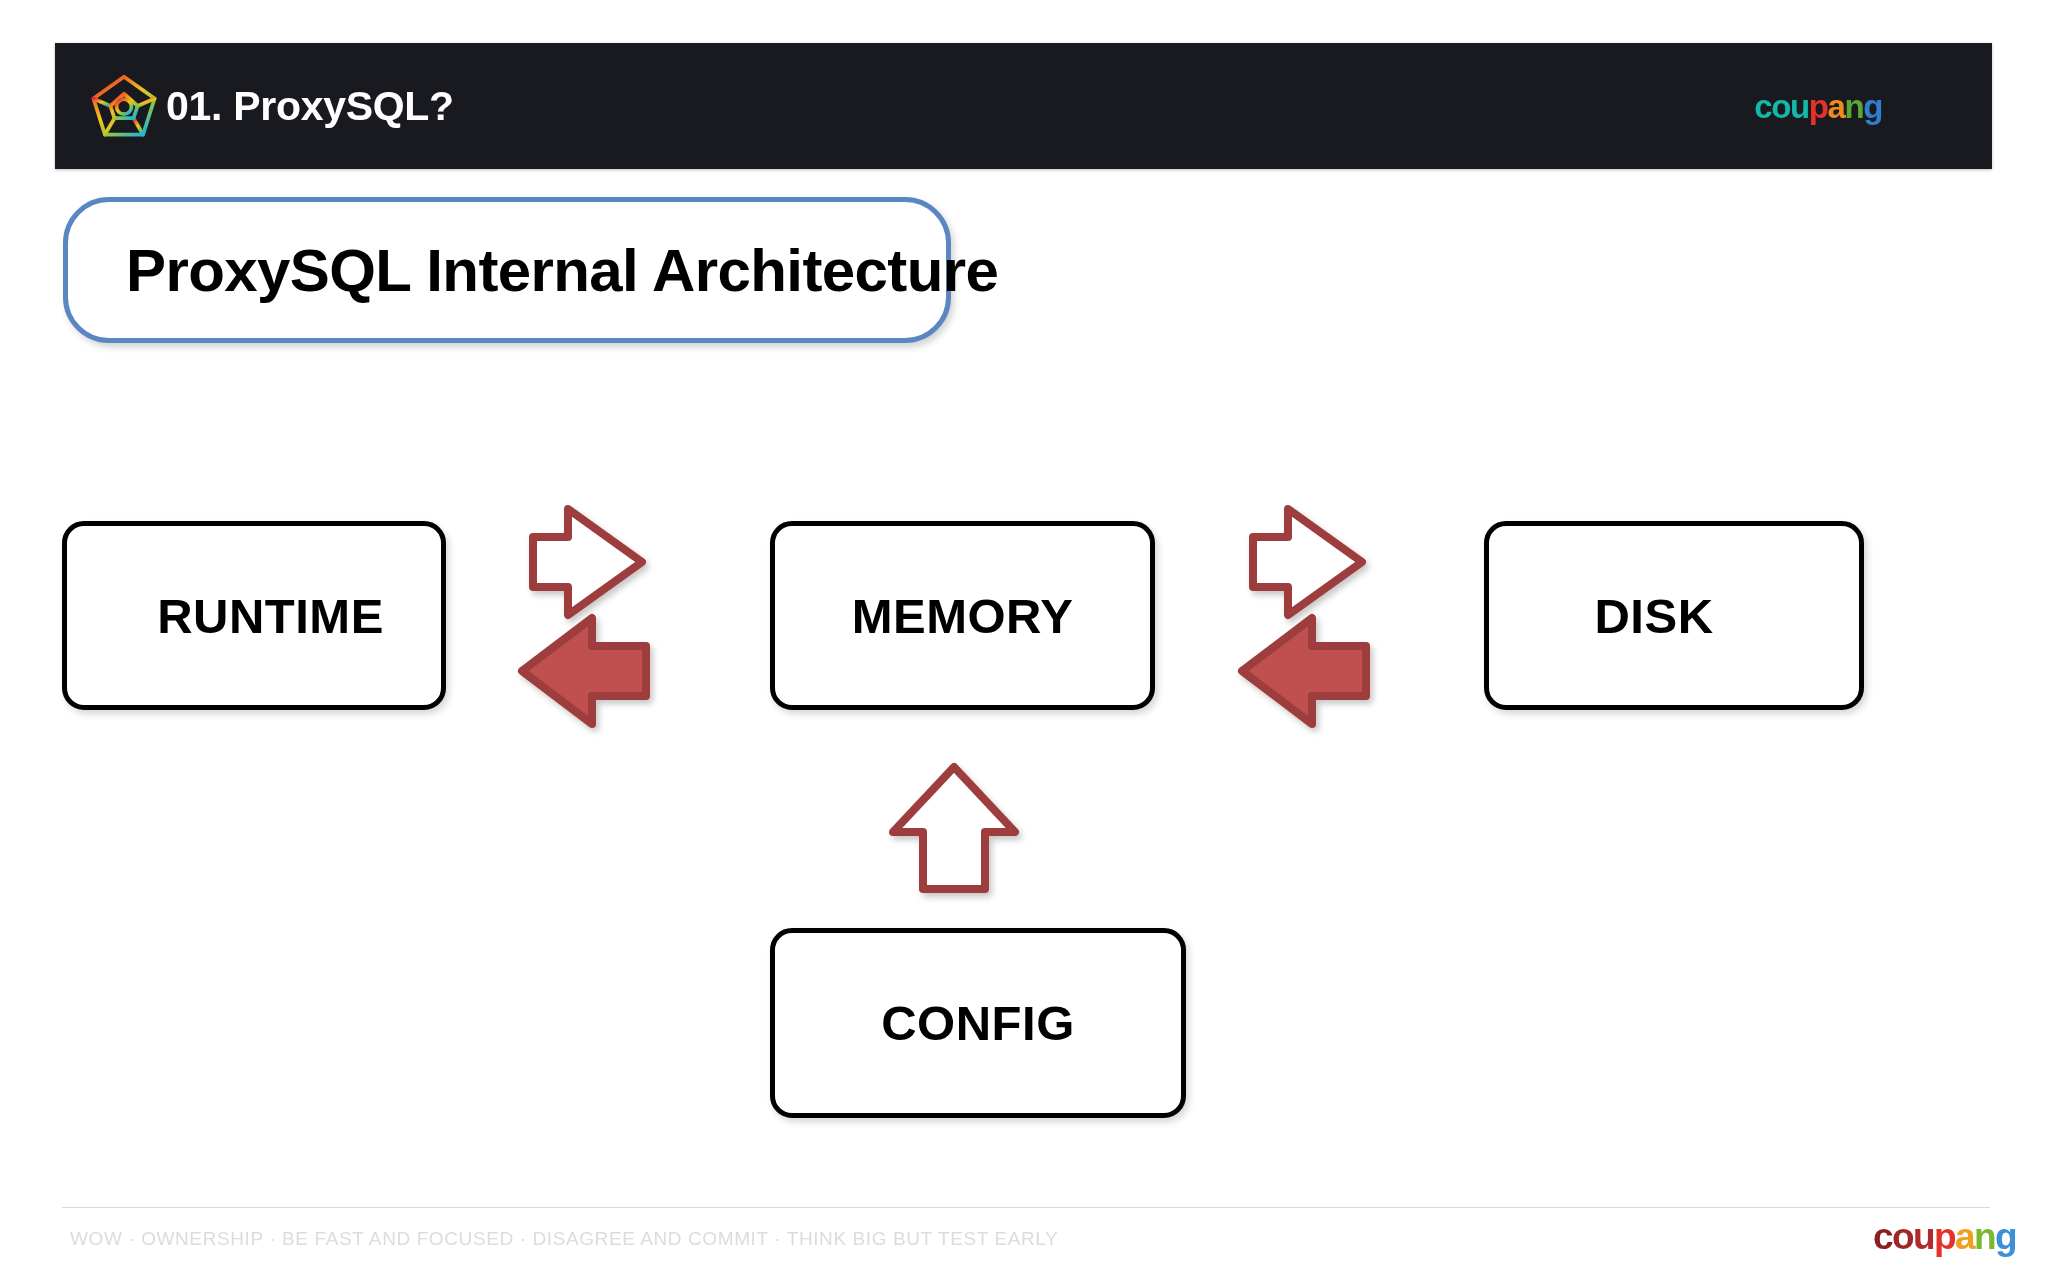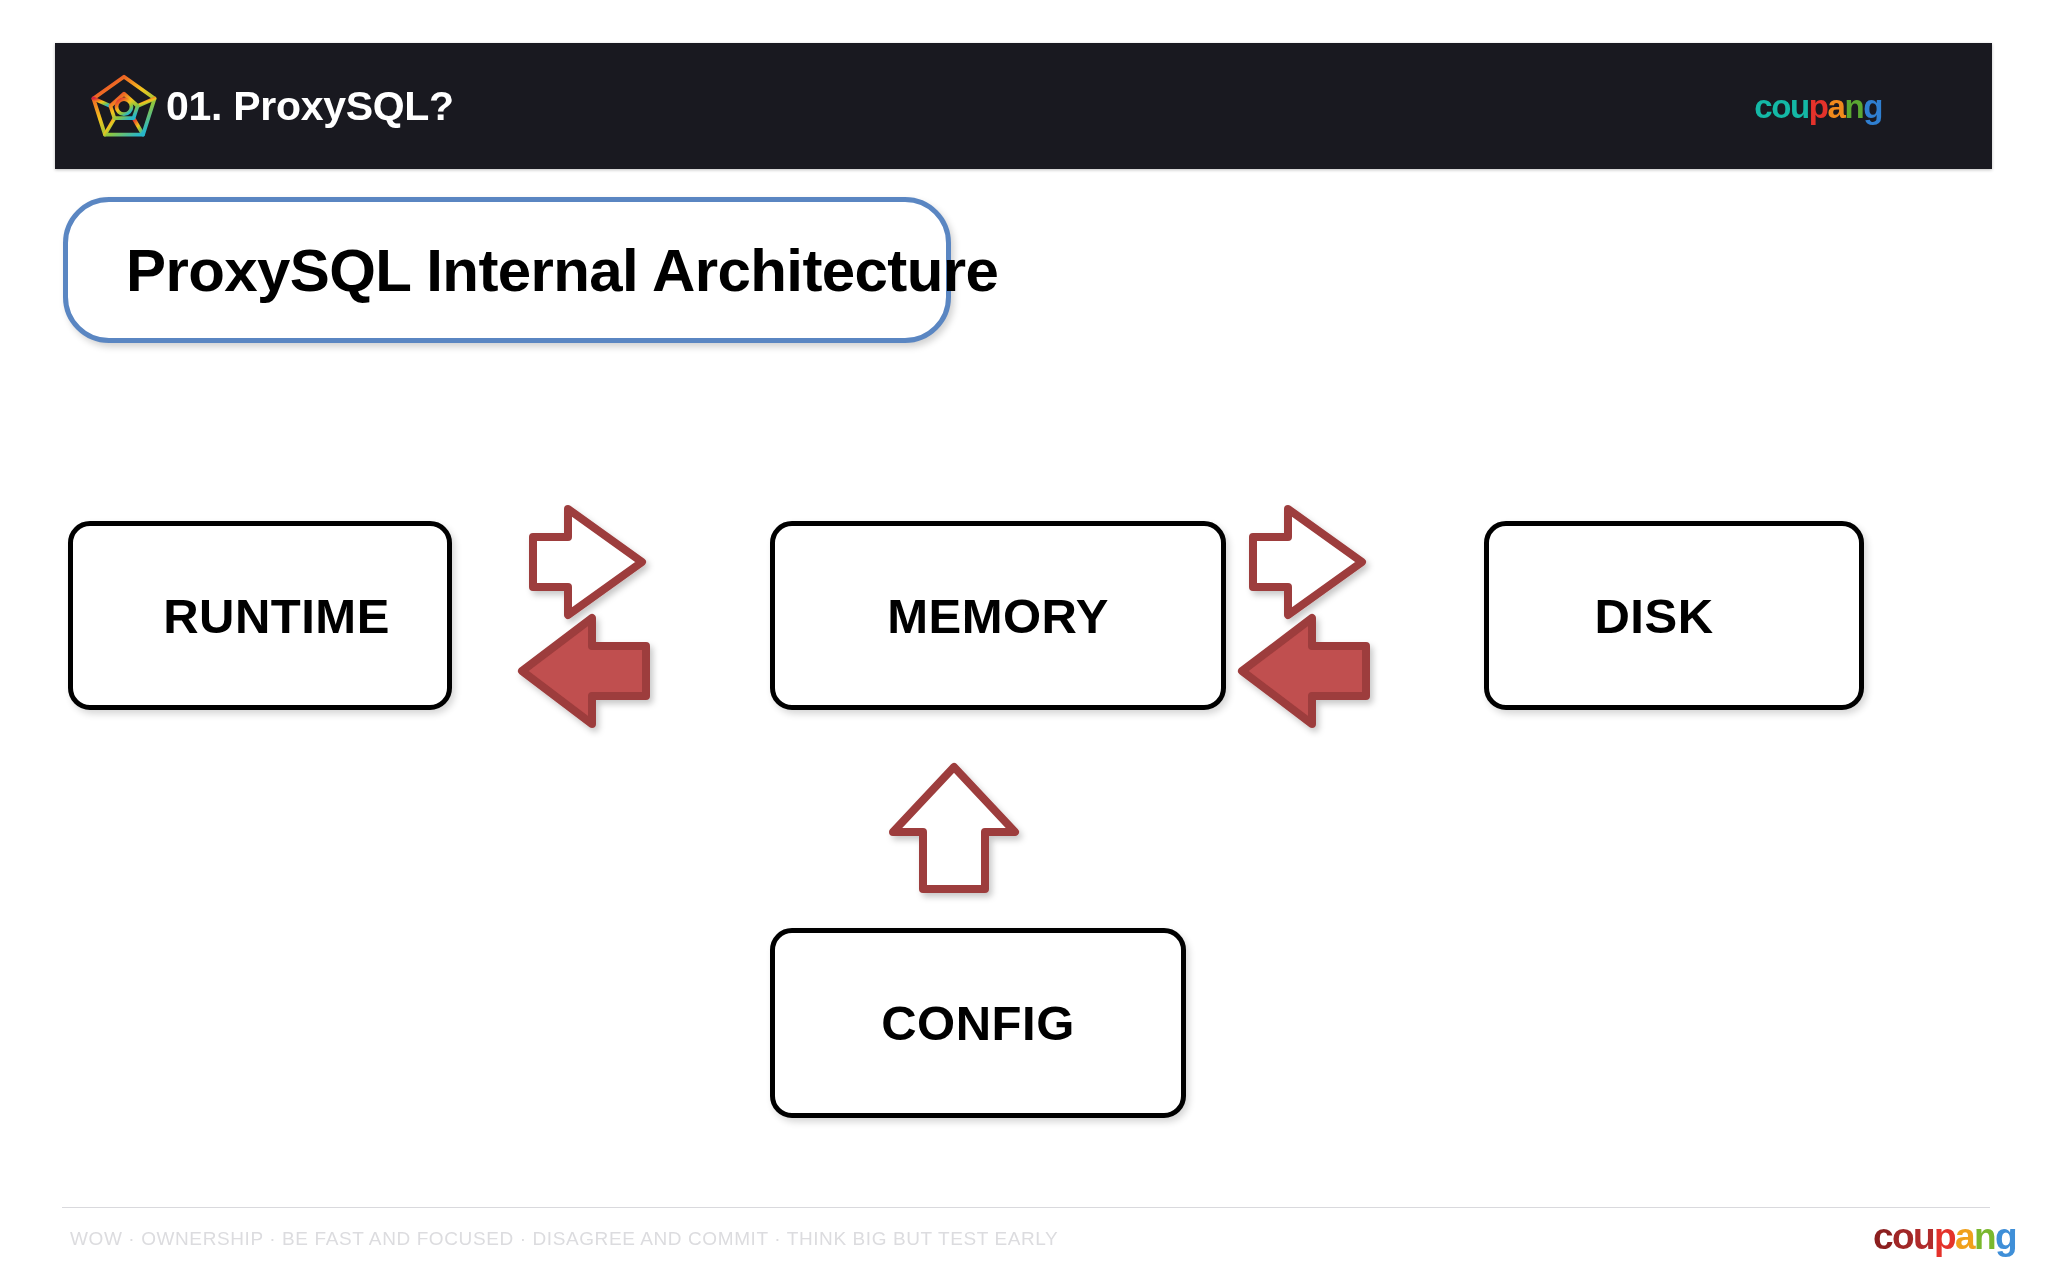--- a/index.html
+++ b/index.html
@@ -105,22 +105,22 @@
     box-shadow: 3px 4px 7px rgba(0,0,0,0.16);
   }
   .dbox-label {
     font-size: 49px;
     font-weight: bold;
     color: #000000;
     letter-spacing: 0.5px;
     white-space: nowrap;
   }
 
-  #box-runtime { left: 68px;   top: 521px;  width: 384px;  height: 189px; padding-left: 33px; }
-  #box-memory  { left: 770px;  top: 521px;  width: 456px;  height: 189px; }
+  #box-runtime { left: 62px;   top: 521px;  width: 384px;  height: 189px; padding-left: 33px; }
+  #box-memory  { left: 770px;  top: 521px;  width: 385px;  height: 189px; }
   #box-disk    { left: 1484px; top: 521px;  width: 380px;  height: 189px; }
   #box-config  { left: 770px;  top: 928px;  width: 416px;  height: 190px; }
 
   
   #box-disk .dbox-label { transform: translateX(-20px); text-align: right; }
 
   
   .arrow-svg {
     position: absolute;
     overflow: visible;

